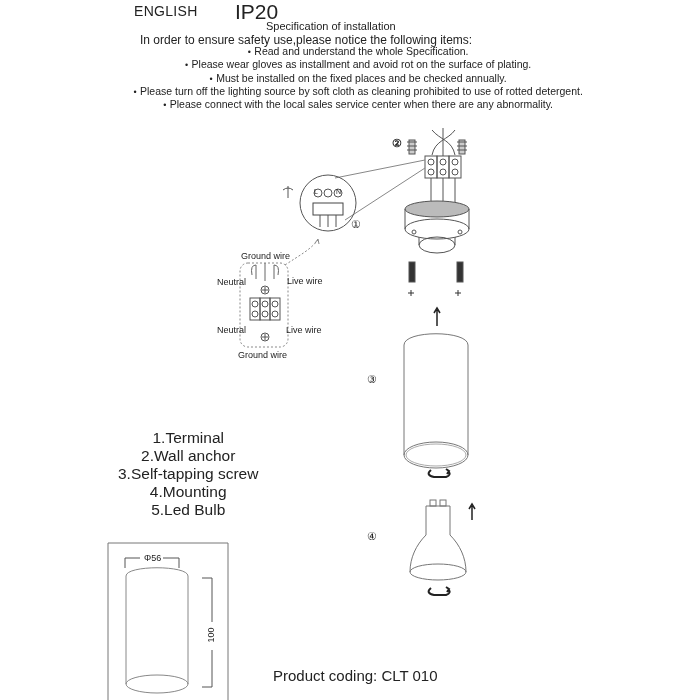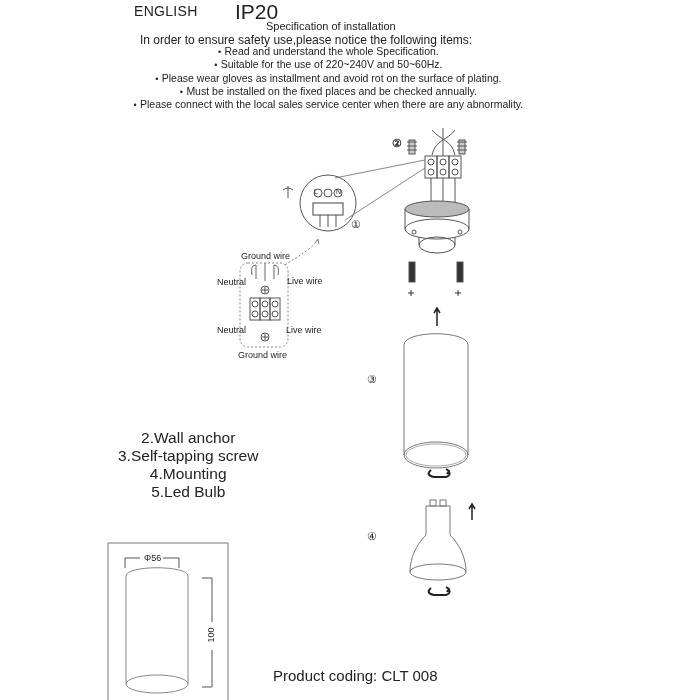--- a/index.html
+++ b/index.html
@@ -20,23 +20,23 @@
 </head>
 <body>
 
 <div class="abs lang">ENGLISH</div>
 <div class="abs ip">IP20</div>
 <div class="abs spec-title">Specification of installation</div>
 <div class="abs intro">In order to ensure safety use,please notice the following items:</div>
 
 <ul class="abs rules">
   <li>Read and understand the whole Specification.</li>
-  <li>Suitable for the use of 220~240V and 50~60Hz.</li>
   <li>Please wear gloves as installment and avoid rot on the surface of plating.</li>
   <li>Must be installed on the fixed places and be checked annually.</li>
+  <li>Please turn off the lighting source by soft cloth as cleaning prohibited to use of rotted detergent.</li>
   <li>Please connect with the local sales service center when there are any abnormality.</li>
 </ul>
 
 <svg width="700" height="700" fill="none" stroke="#555" stroke-width="1">
 
   <g>
     <rect x="409" y="140" width="6" height="14" fill="#ccc"></rect>
     <path d="M407 142 l10 0 M407 146 l10 0 M407 150 l10 0"></path>
     <rect x="459" y="140" width="6" height="14" fill="#ccc"></rect>
     <path d="M457 142 l10 0 M457 146 l10 0 M457 150 l10 0"></path>
@@ -138,22 +138,23 @@
 <div class="lbl" style="left:336px;top:188px;font-size:7px;">N</div>
 
 <div class="lbl" style="left:241px;top:251px;">Ground wire</div>
 <div class="lbl" style="left:217px;top:277px;">Neutral</div>
 <div class="lbl" style="left:287px;top:276px;">Live wire</div>
 <div class="lbl" style="left:217px;top:325px;">Neutral</div>
 <div class="lbl" style="left:286px;top:325px;">Live wire</div>
 <div class="lbl" style="left:238px;top:350px;">Ground wire</div>
 
 <ul class="abs parts">
+  <li>1.Terminal</li>
   <li>2.Wall anchor</li>
   <li>3.Self-tapping screw</li>
   <li>4.Mounting</li>
   <li>5.Led Bulb</li>
 </ul>
 
 <div class="lbl" style="left:144px;top:553px;">Φ56</div>
 <div class="lbl" style="left:203px;top:630px;transform:rotate(-90deg);">100</div>
 
-<div class="abs coding">Product coding: CLT 008</div>
+<div class="abs coding">Product coding: CLT 010</div>
 
 </body></html>

